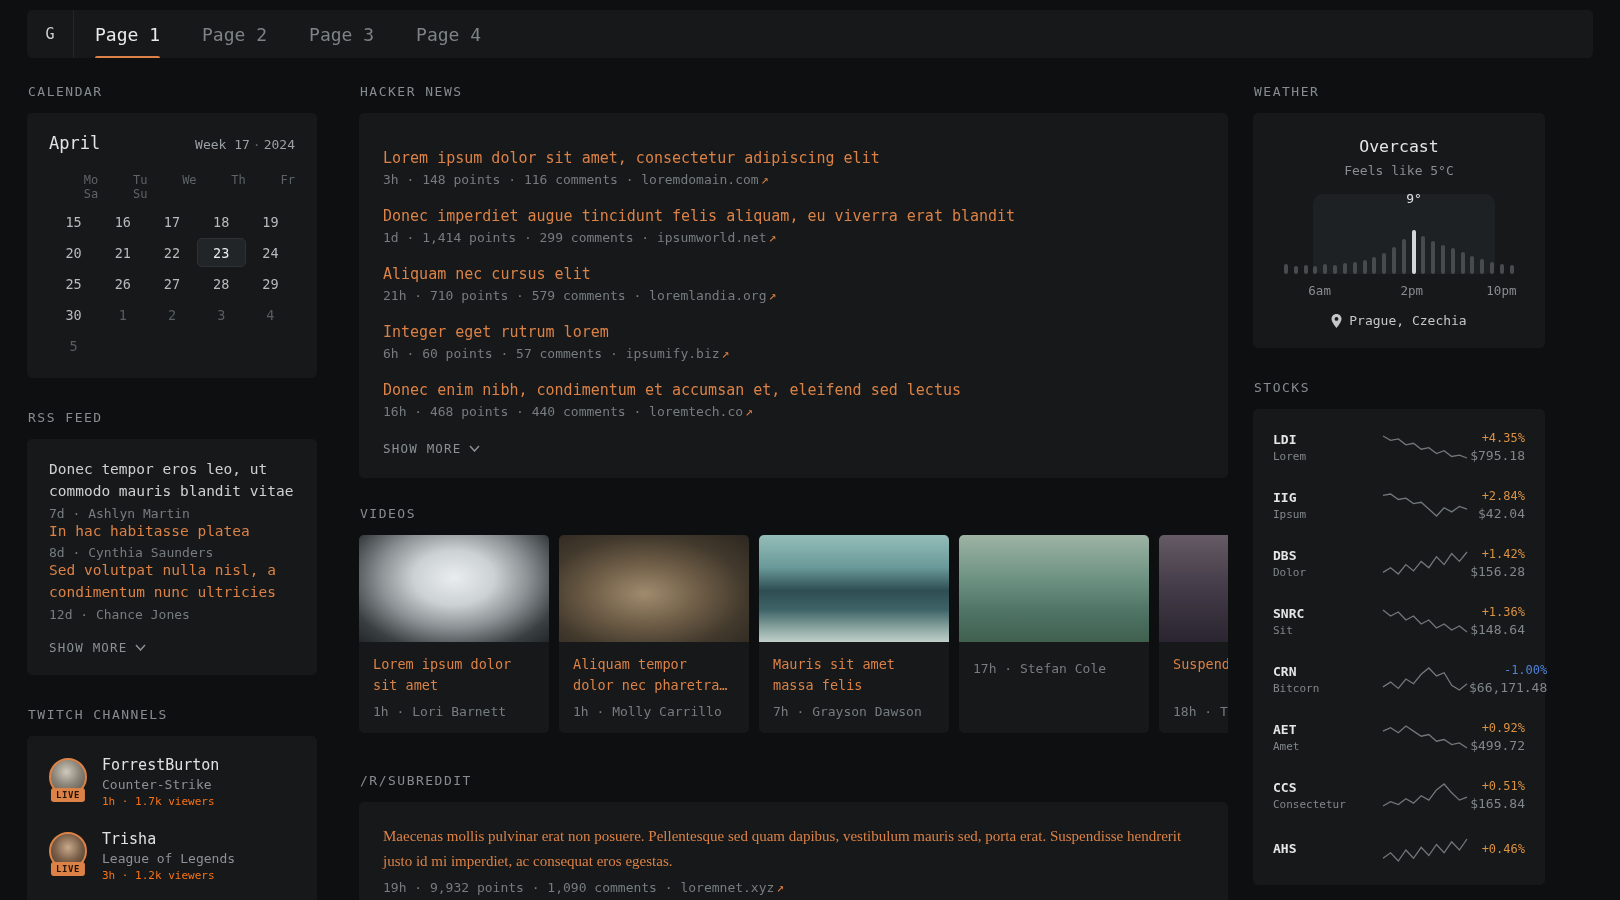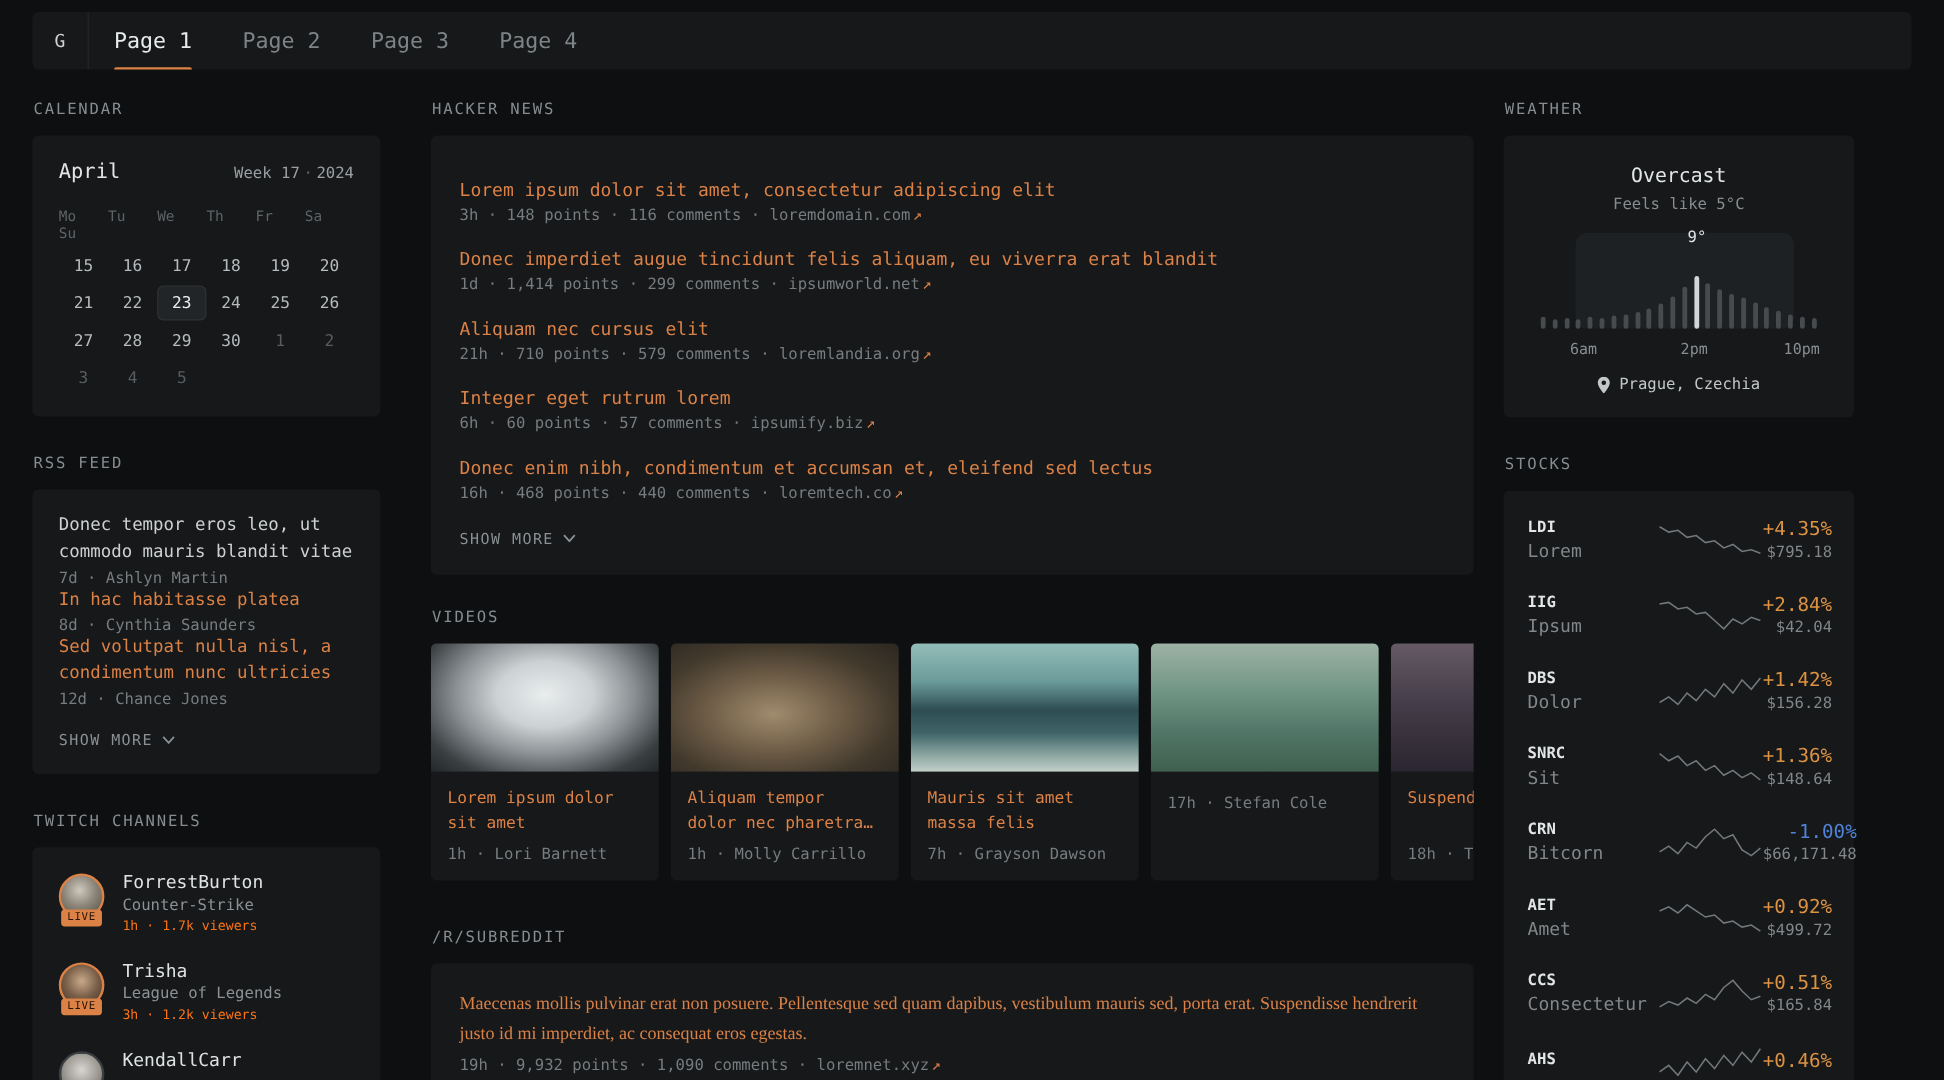--- a/index.html
+++ b/index.html
@@ -31,21 +31,21 @@
   .widget.subreddit { margin-top:40px; }
   .sec-title { font-size:13px; font-weight:normal; letter-spacing:1.5px; color:#868c8f; margin:0 0 14px 1px; text-transform:uppercase; }
   .card { background:#161819; border-radius:5px; }
 
   
   .calendar-card { padding:20px 22px 18px; }
   .cal-head { display:flex; justify-content:space-between; align-items:baseline; }
   .cal-month { font-size:17px; color:#e2e5e6; }
   .cal-meta { font-size:13px; color:#9aa0a3; }
   .cal-meta .dot { color:#5d6366; padding:0 3px; }
-  .cal-grid { display:grid; grid-template-columns:repeat(6,1fr); text-align:left; }
+  .cal-grid { display:grid; grid-template-columns:repeat(5,1fr); text-align:right; }
   .weekdays { margin-top:20px; color:#5d6366; font-size:12px; }
   .days { margin-top:6px; row-gap:2px; }
   .day-cell { height:29px; display:flex; align-items:center; justify-content:center; font-size:13.5px; color:#b7bbbd; border-radius:5px; }
   .day-cell.muted { color:#575d60; }
   .day-cell.selected { background:#222527; color:#e9eced; border:1px solid #2e3235; }
 
   
   .rss-card { padding:20px 22px; }
   .rss-item + .rss-item { }
   .rss-title { font-size:14.5px; line-height:1.5; color:#dc8247; cursor:pointer; }
@@ -56,21 +56,21 @@
 
   
   .twitch-card { padding:20px 22px 24px; }
   .tw-item { display:flex; gap:15px; align-items:flex-start; cursor:pointer; }
   .tw-item + .tw-item { margin-top:22px; }
   .tw-avatar { width:38px; height:38px; flex:none; border-radius:50%; position:relative; margin-top:2px; border:2px solid #dc8247; }
   .tw-avatar.offline { border-color:#3a3e41; }
   .av-1 { background:radial-gradient(circle at 45% 35%, #cfc9bd 0%, #8d867a 45%, #4e4a42 100%); }
   .av-2 { background:radial-gradient(circle at 50% 40%, #c8a98a 0%, #7a5f49 50%, #3a2f26 100%); }
   .av-3 { background:radial-gradient(circle at 50% 40%, #d8d6d2 0%, #9a968f 55%, #595650 100%); }
-  .live-badge { position:absolute; left:50%; transform:translateX(-50%); bottom:-8px; background:#dc8247; color:#241505; font-size:9px; font-weight:normal; letter-spacing:.6px; padding:2px 5px; border-radius:3px;margin-top:40px; }
+  .live-badge { position:absolute; left:50%; transform:translateX(-50%); bottom:-8px; background:#dc8247; color:#241505; font-size:9px; font-weight:bold; letter-spacing:.6px; padding:2px 5px; border-radius:3px;margin-top:40px; }
   .tw-name { font-size:15px; color:#e0e3e4; }
   .tw-cat { font-size:13px; color:#8b9194; margin-top:3px; }
   .tw-meta { font-size:11px; color:#f97316; margin-top:3px; }
 
   
   .hn-card { padding:22px 24px; }
   .hn-item + .hn-item { margin-top:20px; }
   .hn-title { font-size:15px; color:#dc8247; cursor:pointer;margin-top:14px; }
   .hn-meta { margin-top:5px; font-size:13px; color:#767c7f; }
   .hn-domain { color:#767c7f; cursor:pointer; }
@@ -106,26 +106,26 @@
   .w-times { position:relative; height:16px; margin-top:9px; font-size:12.5px; color:#878d90; }
   .w-times span { position:absolute; transform:translateX(-50%); }
   .wt-0 { left:19%; } .wt-1 { left:55%; } .wt-2 { left:90%; }
   .w-loc { margin-top:14px; display:flex; justify-content:center; align-items:center; gap:7px; font-size:13px; color:#c3c7c8; }
 
   
   .stocks-card { padding:9px 20px; }
   .stock-row { display:flex; align-items:center; padding:13px 0; cursor:pointer; }
   .st-left { width:108px; flex:none; }
   .st-ticker { font-size:13px; font-weight:bold; color:#e3e6e7; }
-  .st-name { margin-top:3px; font-size:15px; color:#81878a; }
+  .st-name { margin-top:3px; font-size:11px; color:#81878a; }
   .st-spark { width:88px; flex:none; }
   svg.spark { width:88px; height:26px; display:block; }
   svg.spark polyline { fill:none; stroke:#72787b; stroke-width:1.3; }
   .st-right { flex:1; text-align:right; }
-  .st-change { font-size:16px; }
+  .st-change { font-size:12px; }
   .st-change.up { color:#dc9243; }
   .st-change.down { color:#4f82d8; }
   .st-price { margin-top:3px; font-size:13px; color:#81878a; }
 </style>
 </head>
 <body>
 
 <div class="page">
 
   <header class="top-nav">

